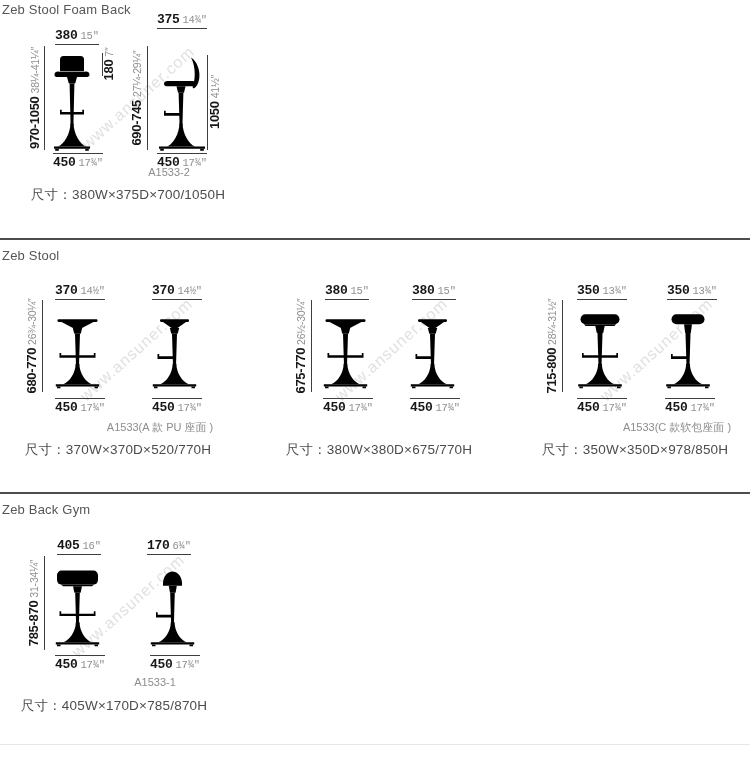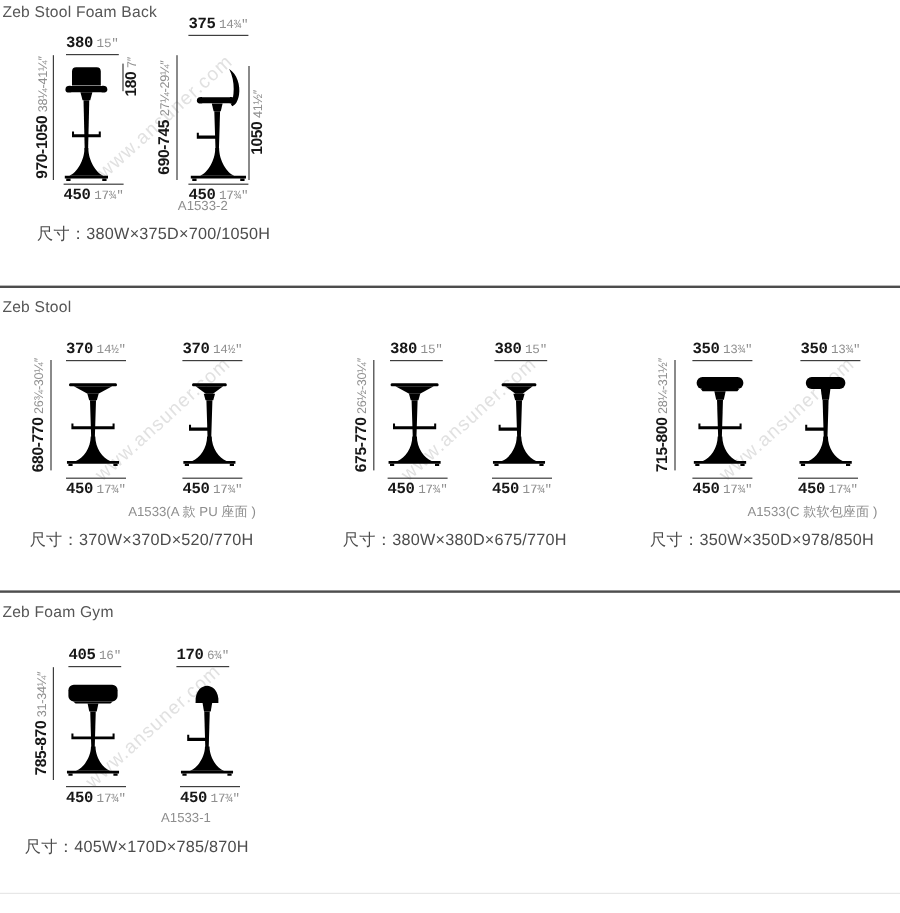--- a/index.html
+++ b/index.html
@@ -258,21 +258,21 @@
   </div>
   <div class="hlabel bottom" style="left:665px;top:398px">
     <span class="mm">450</span>
     <span class="inch">17¾″</span>
   </div>
   <div class="model" style="left:545px;top:421px;width:180px">A1533(C 款软包座面 )</div>
   <div class="size" style="left:535px;top:443px;width:200px">尺寸：350W×350D×978/850H</div>
 
   <div class="divider" style="top:492px"></div>
 
-  <div class="title" style="left:2px;top:503px">Zeb Foam Gym</div>
+  <div class="title" style="left:2px;top:503px">Zeb Back Gym</div>
 
   <svg class="stool" style="left:55px;top:565px;width:45px;height:84px" viewBox="0 0 45 83" preserveAspectRatio="none">
       <use href="#g-gym-front"></use>
     </svg>
   <svg class="stool" style="left:150px;top:565px;width:45px;height:84px" viewBox="0 0 45 83" preserveAspectRatio="none">
       <use href="#g-gym-side"></use>
     </svg>
 
   <div class="hlabel top" style="left:57px;top:539px">
     <span class="mm">405</span>

